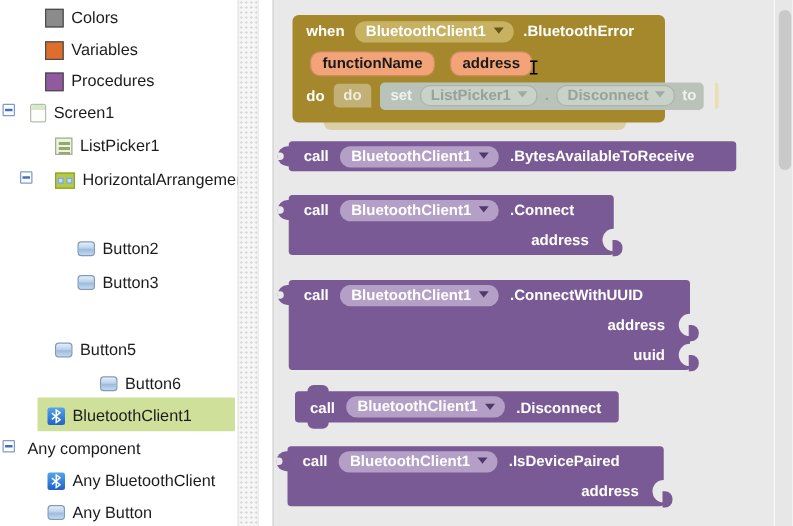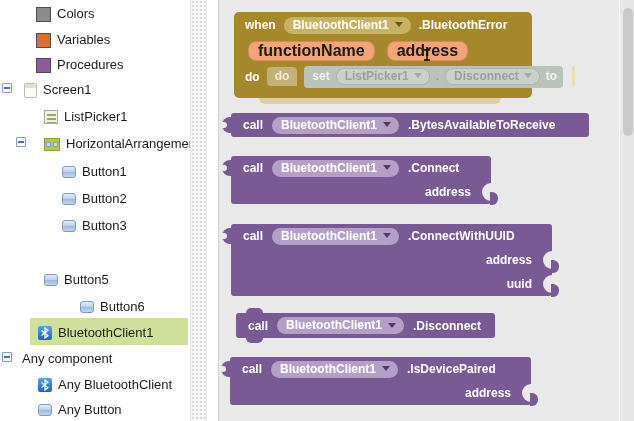--- a/index.html
+++ b/index.html
@@ -54,21 +54,21 @@
   .tri { width:0; height:0; border-left:4px solid transparent; border-right:4px solid transparent;
     border-top:5px solid #503a6b; }
 
   
   .when-block { position:absolute; left:15px; top:12px; width:298px; background:#a6882c;
     border-radius:5px; z-index:2; padding-bottom:9px; }
   .when-row { display:flex; align-items:center; height:26px; padding-left:11px; gap:8px;text-align:center; }
   .when-pill { background:#c7b163; }
   .when-pill .tri { border-top-color:#6a5718; }
   .chip { background:#f2a478; border:1px solid #d18b64; border-radius:8px; padding:1px 9px 2px;
-    font-size:16px; font-weight:bold; color:#1a1a1a; line-height:15px; }
+    font-size:12px; font-weight:bold; color:#1a1a1a; line-height:15px; }
   .do-row { display:flex; align-items:center; height:25px; padding-left:11px; gap:7px; overflow:visible; }
   .ghost-do { background:#c2b176; border-radius:4px 4px 0 4px; padding:2px 8px 3px;
     color:rgba(255,255,255,0.75); font-size:12px; font-weight:bold; }
   .ghost-set { display:inline-flex; align-items:center; gap:6px; background:#b9c3ba; border-radius:4px;
     padding:2px 6px 3px 8px; height:22px;justify-content:flex-end; }
   .ghost-set .glabel { color:#eef2ee; font-size:12px; font-weight:bold; }
   .ghost-pill { display:inline-flex; align-items:center; gap:5px; background:#c9d2c9;
     border:1px solid #aab4ab; border-radius:8px; padding:0 7px 1px 8px;
     color:#96a29a; font-size:12px; font-weight:bold; }
   .ghost-pill .tri { border-top-color:#a0aba1; }
@@ -133,24 +133,20 @@
       <span class="icon-list"></span>
       <span class="tree-label">ListPicker1</span>
     </div>
     <div class="tree-row" style="left:44px; top:135px;">
       <span class="icon-ha">
           <i></i>
           <i></i>
         </span>
       <span class="tree-label">HorizontalArrangement1</span>
     </div>
-    <div class="tree-row" style="left:62px; top:163px;">
-      <span class="icon-btn"></span>
-      <span class="tree-label">Button1</span>
-    </div>
     <div class="tree-row" style="left:62px; top:190px;">
       <span class="icon-btn"></span>
       <span class="tree-label">Button2</span>
     </div>
     <div class="tree-row" style="left:62px; top:217px;">
       <span class="icon-btn"></span>
       <span class="tree-label">Button3</span>
     </div>
     <div class="tree-row" style="left:44px; top:271px;">
       <span class="icon-btn"></span>

